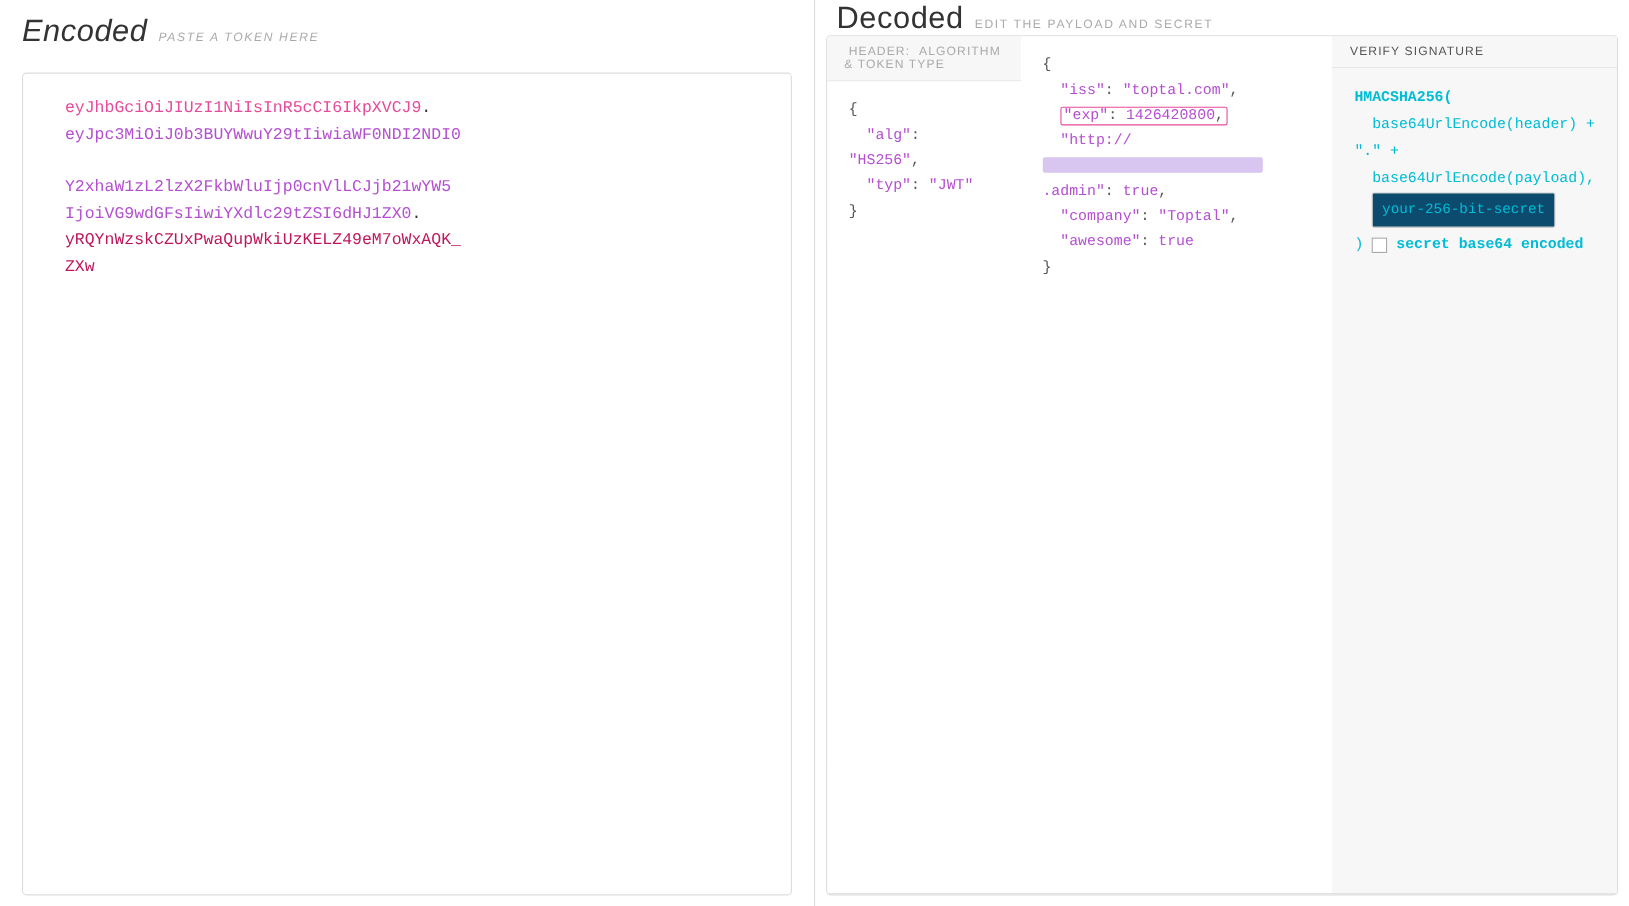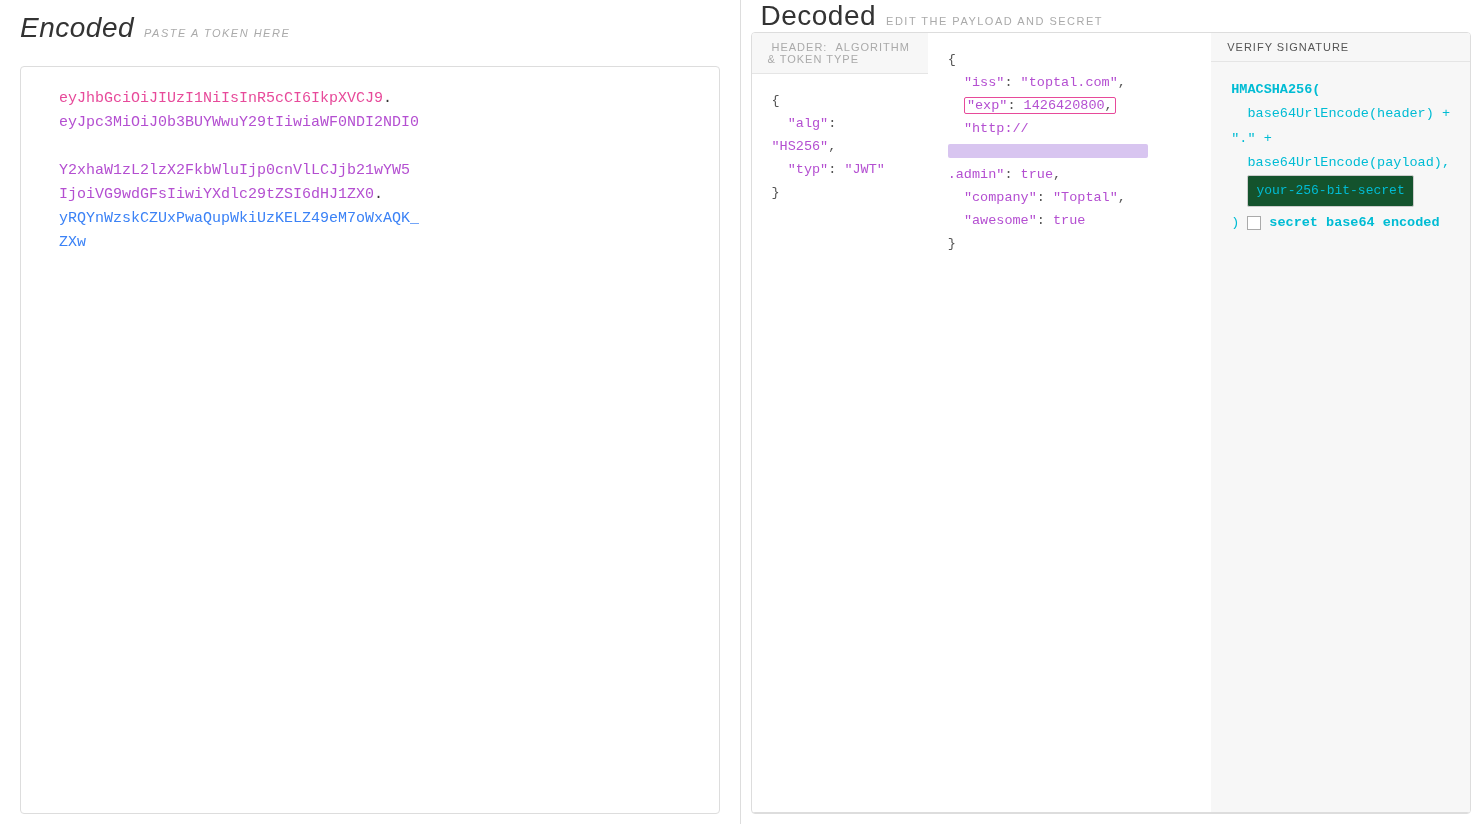--- a/index.html
+++ b/index.html
@@ -61,21 +61,21 @@
       flex: 1;
       font-family: 'Courier New', Courier, monospace;
       font-size: 15px;
       line-height: 1.6;
       word-break: break-all;
     }
 
     .token-part1 { color: #e74a9a; }
     .token-dot { color: #333; }
     .token-part2 { color: #b44fd1; }
-    .token-part3 { color: #3b82f6; }
+    .token-part3 { color: #be185d; }
 
     
     .right-panel {
       width: 50%;
       display: flex;
       flex-direction: column;
     }
 
     .right-header {
       padding: 0 20px;
@@ -169,21 +169,21 @@
       font-size: 13.5px;
       line-height: 1.8;
       background: #f7f7f7;
     }
 
     .verify-func { color: #00bcd4; font-weight: 600; }
     .verify-text { color: #00bcd4; }
 
     .secret-input {
       border: 1px solid #ccc;
-      background: #14532d;
+      background: #0c4a6e;
       padding: 3px 8px;
       font-family: 'Courier New', Courier, monospace;
       font-size: 13px;
       color: #00bcd4;
       border-radius: 2px;
       display: inline-block;
     }
 
     .secret-base64-row {
       display: flex;

